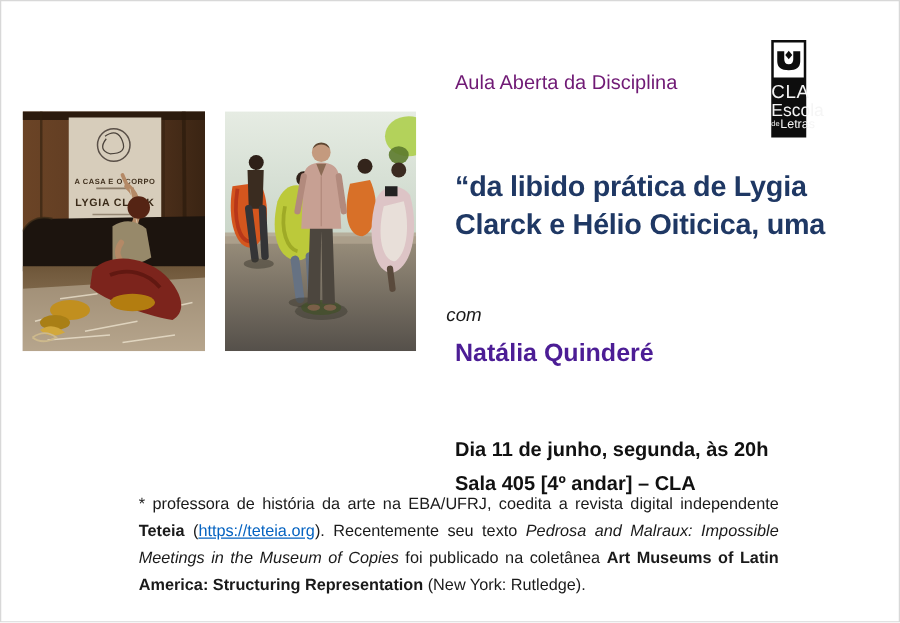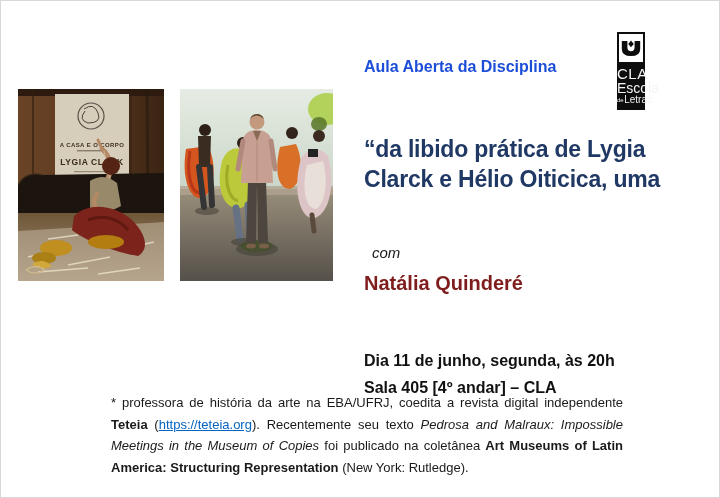--- a/index.html
+++ b/index.html
@@ -6,28 +6,28 @@
   body{width:720px;height:498px;position:relative;overflow:hidden;
        font-family:"Liberation Sans",sans-serif;color:#1a1a1a;}
   .page{position:absolute;inset:0;background:#ffffff;border:1px solid #d8d8d8;box-sizing:border-box;}
 
   figure{margin:0;}
   .photo{position:absolute;top:88px;height:192px;overflow:hidden;}
   .photo svg{display:block;width:100%;height:100%;}
   .photo-1{left:17px;width:146px;}
   .photo-2{left:179px;width:153px;}
 
-  .header{position:absolute;left:363px;top:55px;font-weight:bold;font-size:16px;line-height:22px;color:#1d4ed8;}
+  .header{position:absolute;left:363px;top:55px;font-weight:normal;font-size:16px;line-height:22px;color:#701a75;}
   .header .h2{font-style:italic;}
 
   .title{position:absolute;left:363px;top:133px;font-weight:bold;font-size:23px;line-height:30px;color:#1f3864;letter-spacing:-0.2px;}
 
-  .com{position:absolute;left:371px;top:243px;font-style:italic;font-size:15px;color:#1a1a1a;}
+  .com{position:absolute;left:356px;top:243px;font-style:italic;font-size:15px;color:#1a1a1a;}
 
-  .speaker{position:absolute;left:363px;top:271px;font-weight:bold;font-size:20px;color:#7f1d1d;}
+  .speaker{position:absolute;left:363px;top:271px;font-weight:bold;font-size:20px;color:#4c1d95;}
 
   .schedule{position:absolute;left:363px;top:324px;font-weight:bold;font-size:16px;line-height:27px;color:#111;margin-top:22px;}
 
   .logo{position:absolute;left:616px;top:31px;width:28px;}
   .logo-top{box-sizing:border-box;height:32px;background:#ffffff;border:2px solid #0d0d0d;
             display:flex;align-items:center;justify-content:center;}
   .logo-top svg{width:34px;height:25px;display:block;}
   .logo-bottom{box-sizing:border-box;height:46px;background:#0d0d0d;color:#f5f5f5;text-align:center;padding-top:2px;}
   .logo-cla{font-size:15px;letter-spacing:0.5px;line-height:16px;}
   .logo-escola{font-size:14px;line-height:12px;}

